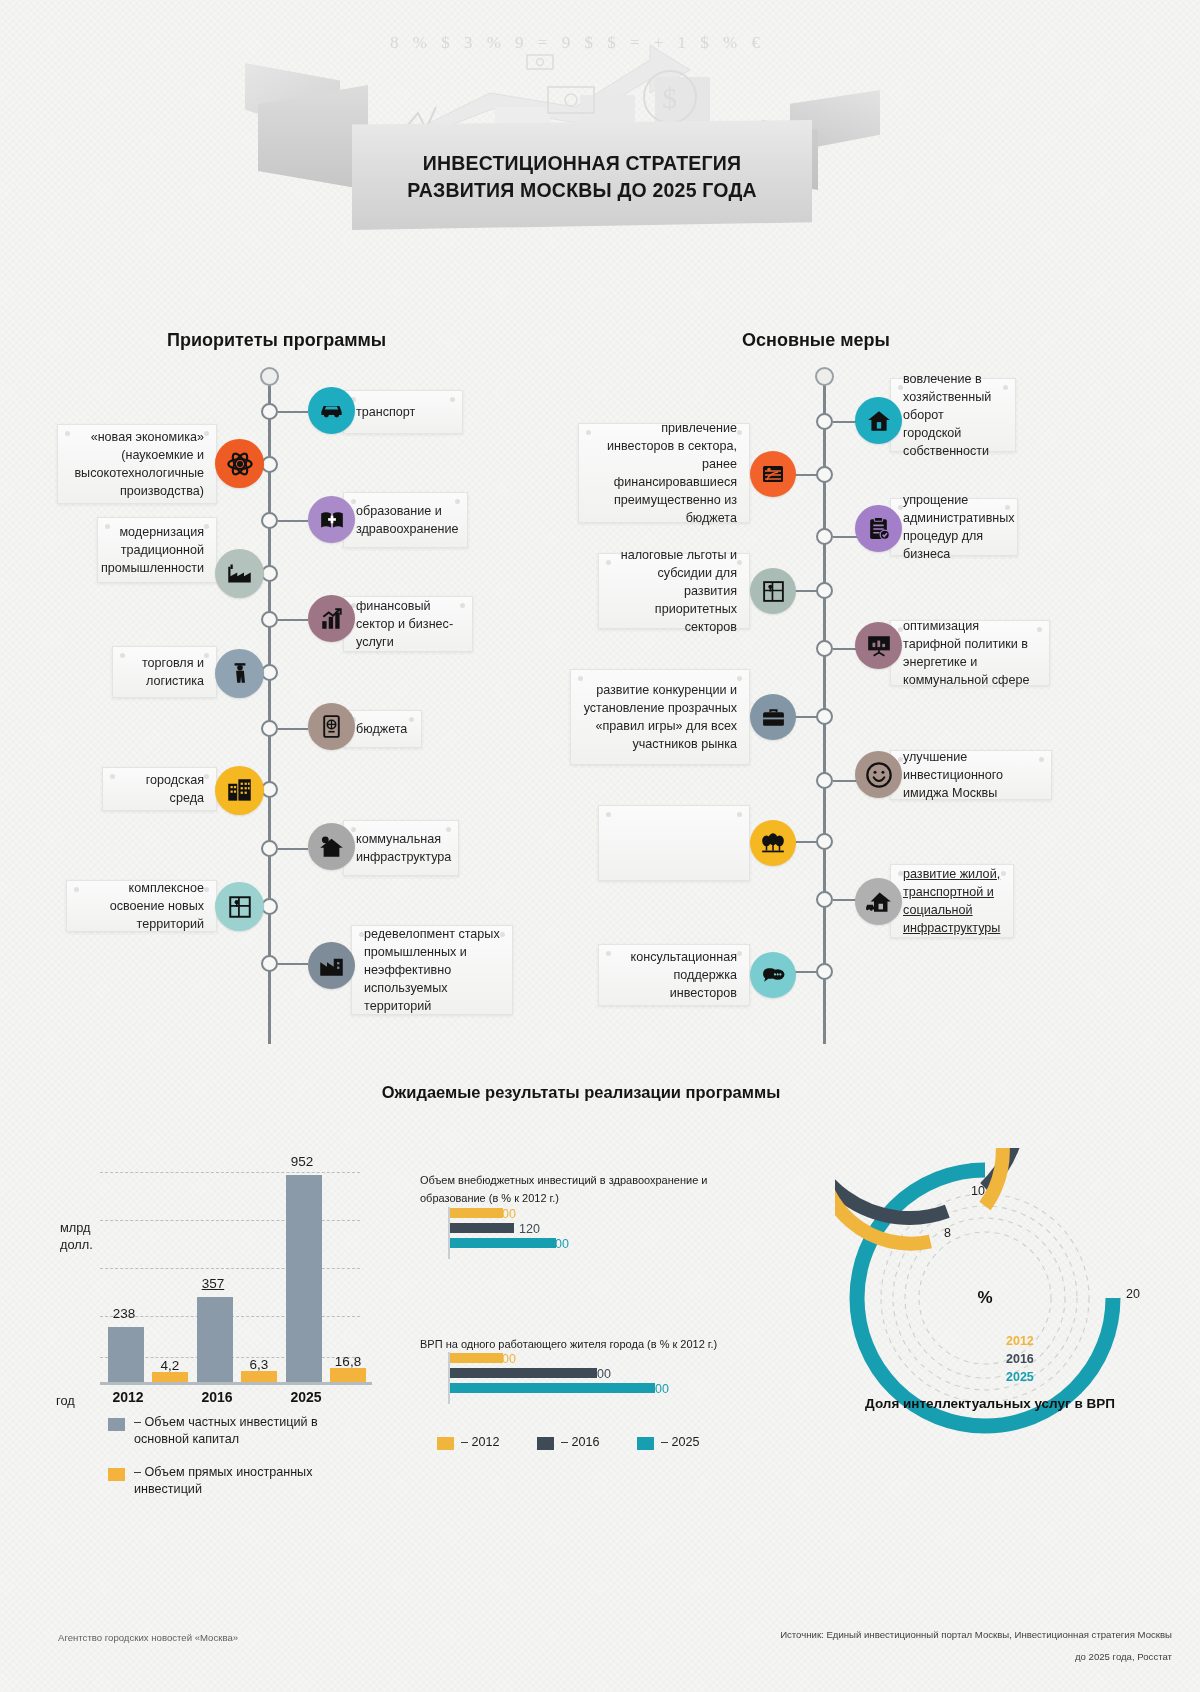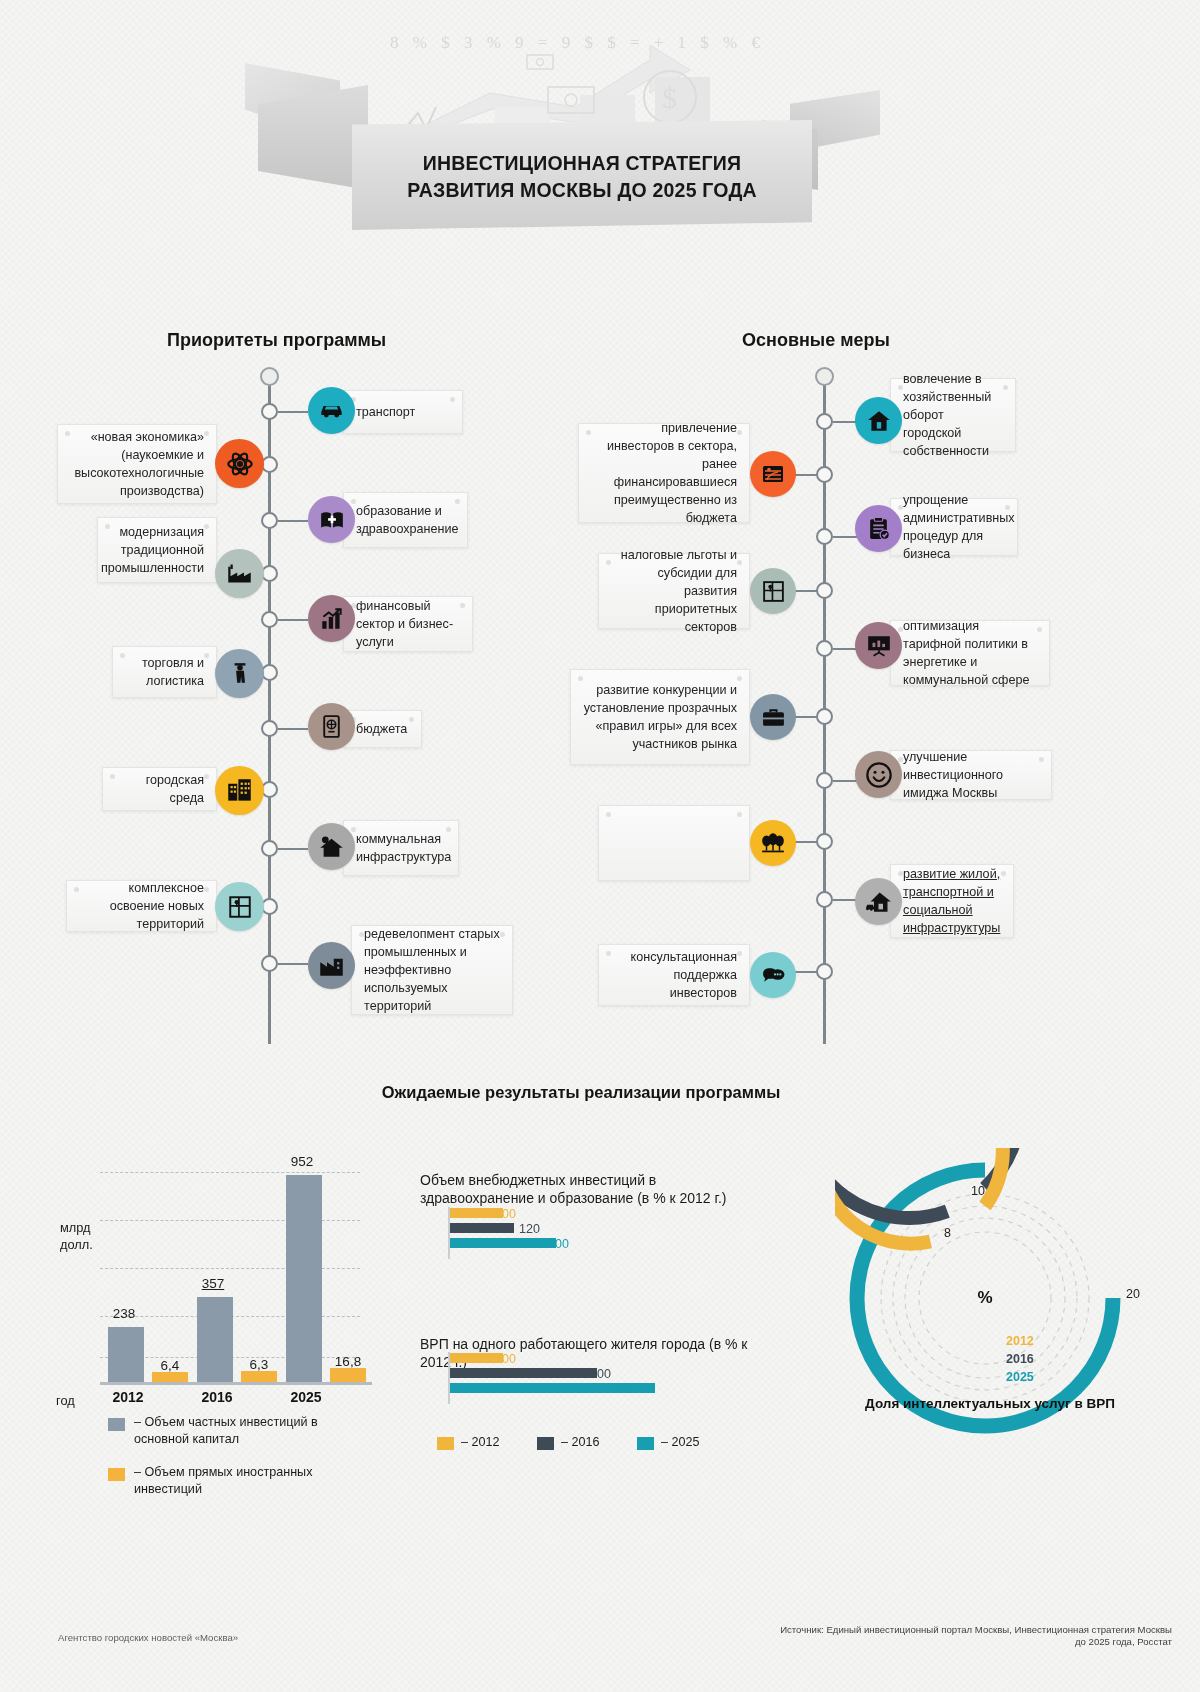--- a/index.html
+++ b/index.html
@@ -120,21 +120,21 @@
     position: absolute; font-size: 13.5px; color: #1c1c1c; text-align: center;
   }
   .axis-x { position: absolute; left: 0; bottom: 0; width: 272px; height: 3px; background: #b4bcc2; }
   .x-lbl { position: absolute; font-size: 14px; font-weight: bold; color: #141414; text-align:center; }
   .ylabel { position: absolute; font-size: 12.8px; line-height: 17px; color: #1b1b1b; }
   .xname  { position: absolute; font-size: 12.8px; color: #1b1b1b; }
   .legend-sq { position: absolute; width: 17px; height: 13px; }
   .legend-tx { position: absolute; font-size: 12.6px; line-height: 17px; color: #1c1c1c; }
 
   
-  .hb-title { position: absolute; font-size: 14px; line-height: 18px; color: #1b1b1b; }
+  .hb-title { position: absolute; font-size: 11px; line-height: 18px; color: #1b1b1b; }
   .hb-axis { position: absolute; width: 2px; background: #c9ced2; }
   .hbar { position: absolute; height: 10px; }
   .hbar-val { position: absolute; font-size: 12.5px; }
 
   
   .donut { position: absolute; left: 835px; top: 1148px; width: 300px; height: 300px; }
   .donut-center {
     position: absolute; left: 0; top: 0; width: 300px; height: 300px;
     display:flex; align-items:center; justify-content:center;
     font-size: 17px; font-weight: bold; color: #111;
@@ -142,21 +142,21 @@
   .donut-lbl { position: absolute; font-size: 12.5px; color: #1e1e1e; }
   .donut-leg { position: absolute; font-size: 12.5px; font-weight: bold; }
   .donut-caption {
     position: absolute; left: 790px; top: 1396px; width: 400px; text-align: center;
     font-size: 13.5px; font-weight: bold; color: #111;
   }
 
   
   .footer-left  { position: absolute; left: 58px; top: 1632px; font-size: 9.6px; color: #5f5f5f; }
   .footer-right { position: absolute; right: 28px; top: 1624px; width: 400px; text-align: right;
-                  font-size: 9.6px; line-height: 12px; color: #3f3f3f; }
+                  font-size: 9.6px; line-height: 22px; color: #3f3f3f; }
 </style>
 </head>
 <body>
 
 <div class="page">
 
   <div class="header">
     <div class="hdr-bg-glyphs">8 % $ 3 % 9 = 9 $ $ = + 1 $ % €</div>
     <svg class="arrow-chart" viewBox="0 0 370 110">
       <polygon points="5,100 90,58 175,72 250,25 250,10 290,35 250,58 250,44 178,88 92,74 5,108" fill="#eaeaea" stroke="#e0e0e0"></polygon>
@@ -547,21 +547,21 @@
     <div class="gridline" style="top:207px;"></div>
 
     <div class="bar blue" style="left:8px;   width:36px; height:58px;"></div>
     <div class="bar orange" style="left:52px;  width:36px; height:13px;"></div>
     <div class="bar blue" style="left:97px;  width:36px; height:88px;"></div>
     <div class="bar orange" style="left:141px; width:36px; height:14px;"></div>
     <div class="bar blue" style="left:186px; width:36px; height:210px;"></div>
     <div class="bar orange" style="left:230px; width:36px; height:17px;"></div>
 
     <div class="bar-val" style="left:-2px;  top:156px; width:52px;">238</div>
-    <div class="bar-val" style="left:42px;  top:208px; width:56px;">6,4</div>
+    <div class="bar-val" style="left:42px;  top:208px; width:56px;">4,2</div>
     <div class="bar-val" style="left:87px;  top:126px; width:52px;text-decoration:underline;">357</div>
     <div class="bar-val" style="left:131px; top:207px; width:56px;">6,3</div>
     <div class="bar-val" style="left:176px; top:4px;   width:52px;">952</div>
     <div class="bar-val" style="left:218px; top:204px; width:60px;">16,8</div>
 
     <div class="axis-x"></div>
   </div>
 
   <div class="ylabel" style="left:60px; top:1219px; width:60px;">млрд долл.</div>
   <div class="xname" style="left:56px; top:1393px;text-align:right;">год</div>
@@ -583,21 +583,21 @@
   <div class="hbar-val" style="left:519px; top:1222px; color:#3f4a57;">120</div>
   <div class="hbar-val" style="left:548px; top:1237px; color:#179eb0;">200</div>
 
   <div class="hb-title" style="left:420px; top:1335px; width:360px;">ВРП на одного работающего жителя города (в % к 2012 г.)</div>
   <div class="hb-axis" style="left:448px; top:1352px; height:52px;"></div>
   <div class="hbar" style="left:450px; top:1353px; width:53px; background:#efb53c;"></div>
   <div class="hbar" style="left:450px; top:1368px; width:147px; background:#3f4a57;"></div>
   <div class="hbar" style="left:450px; top:1383px; width:205px; background:#179eb0;"></div>
   <div class="hbar-val" style="left:495px; top:1352px; color:#efb53c;">100</div>
   <div class="hbar-val" style="left:590px; top:1367px; color:#3f4a57;">300</div>
-  <div class="hbar-val" style="left:612px; top:1382px; color:#179eb0;">700</div>
+  <div class="hbar-val" style="left:648px; top:1382px; color:#179eb0;">700</div>
 
   <div class="legend-sq" style="left:437px; top:1437px; background:#efb53c;"></div>
   <div class="legend-tx" style="left:461px; top:1434px;">– 2012</div>
   <div class="legend-sq" style="left:537px; top:1437px; background:#3f4a57;"></div>
   <div class="legend-tx" style="left:561px; top:1434px;">– 2016</div>
   <div class="legend-sq" style="left:637px; top:1437px; background:#179eb0;"></div>
   <div class="legend-tx" style="left:661px; top:1434px;">– 2025</div>
 
   <div class="donut">
     <svg width="300" height="300" viewBox="0 0 300 300">

